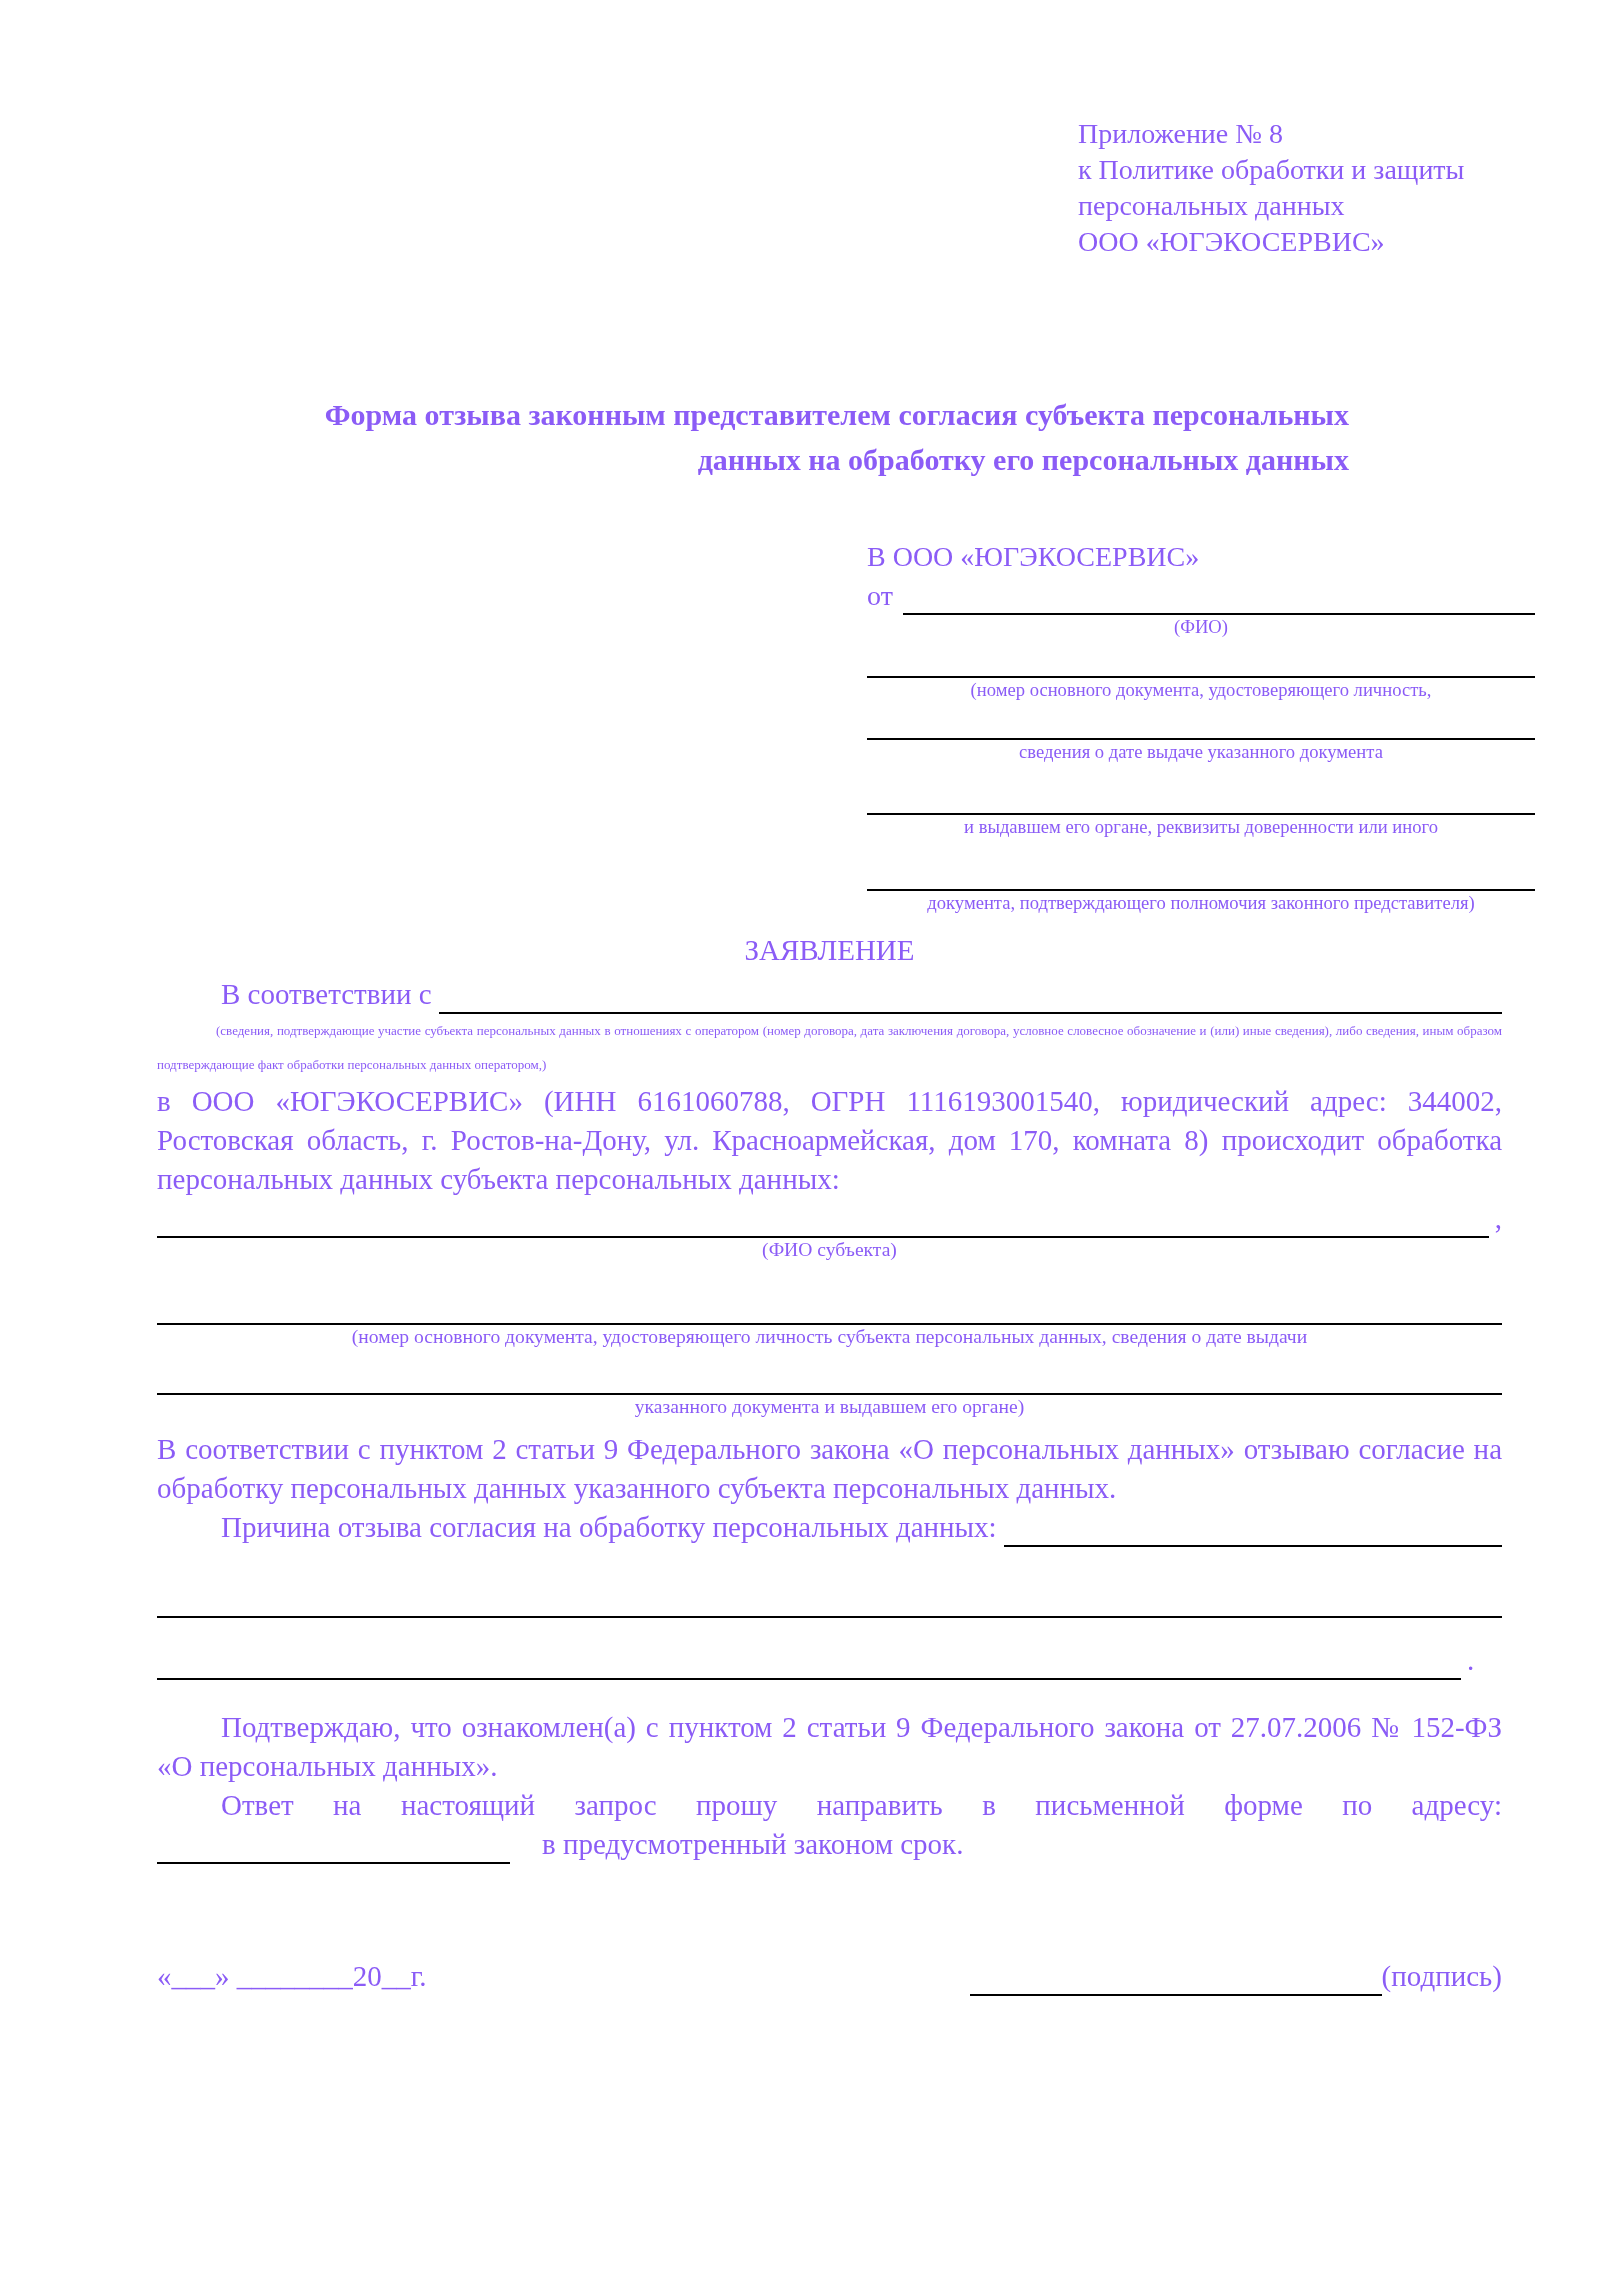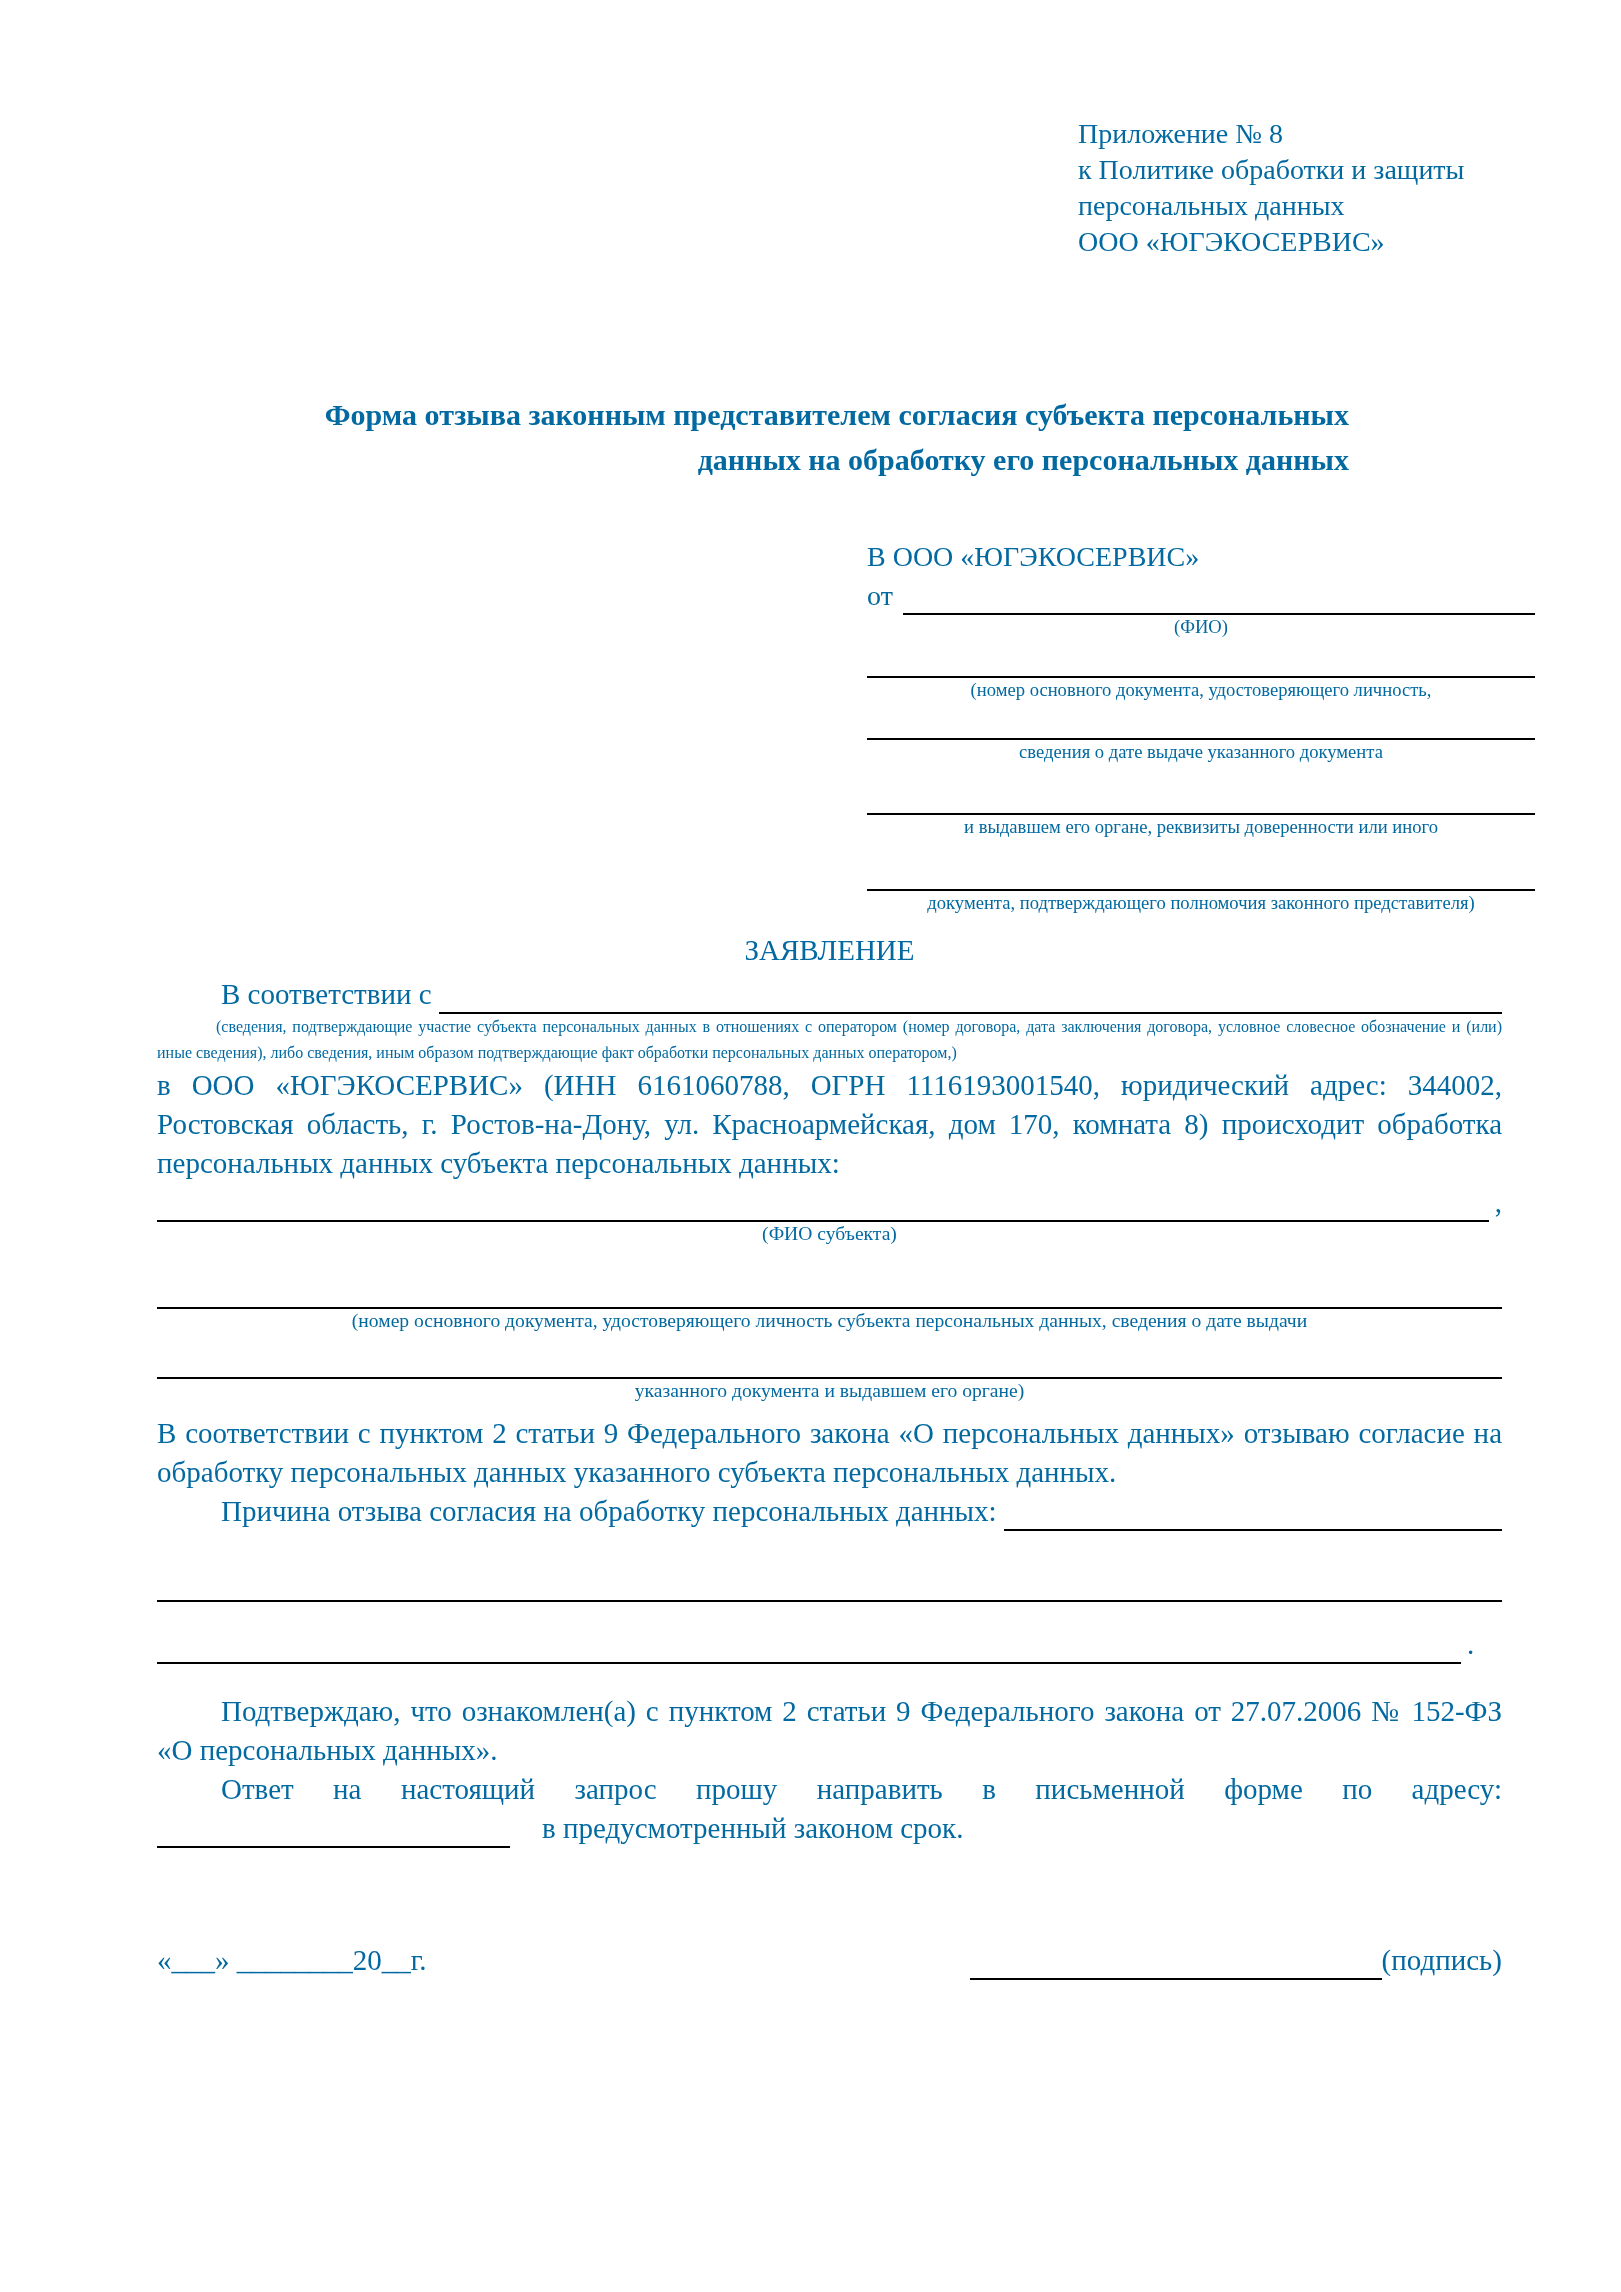--- a/index.html
+++ b/index.html
@@ -3,21 +3,21 @@
 <meta charset="utf-8">
 <style>
   html, body { margin: 0; padding: 0; background: #888; }
   .page {
     position: relative;
     width: 1621px;
     height: 2293px;
     margin: 0 auto;
     background: #ffffff;
     font-family: "Liberation Serif", "DejaVu Serif", serif;
-    color: #0369a1;
+    color: #8b5cf6;
   }
 
   
   .annex {
     position: absolute;
     left: 1078px;
     top: 116px;
     font-size: 28px;
     line-height: 36px;
     white-space: nowrap;
@@ -80,22 +80,22 @@
     position: absolute;
     left: 157px;
     top: 975px;
     width: 1345px;
     font-size: 29px;
     line-height: 39px;
   }
   .main .uline { margin-left: 7.8px; }
   .indent { padding-left: 64px; }
   .note {
-    font-size: 16px;
-    line-height: 26px;
+    font-size: 13px;
+    line-height: 34px;
     text-align: justify;
     text-indent: 59px;
   }
   .para { text-align: justify; }
   .cap-c {
     font-size: 19.6px;
     line-height: 24.5px;
     text-align: center;
     white-space: nowrap;
   }

